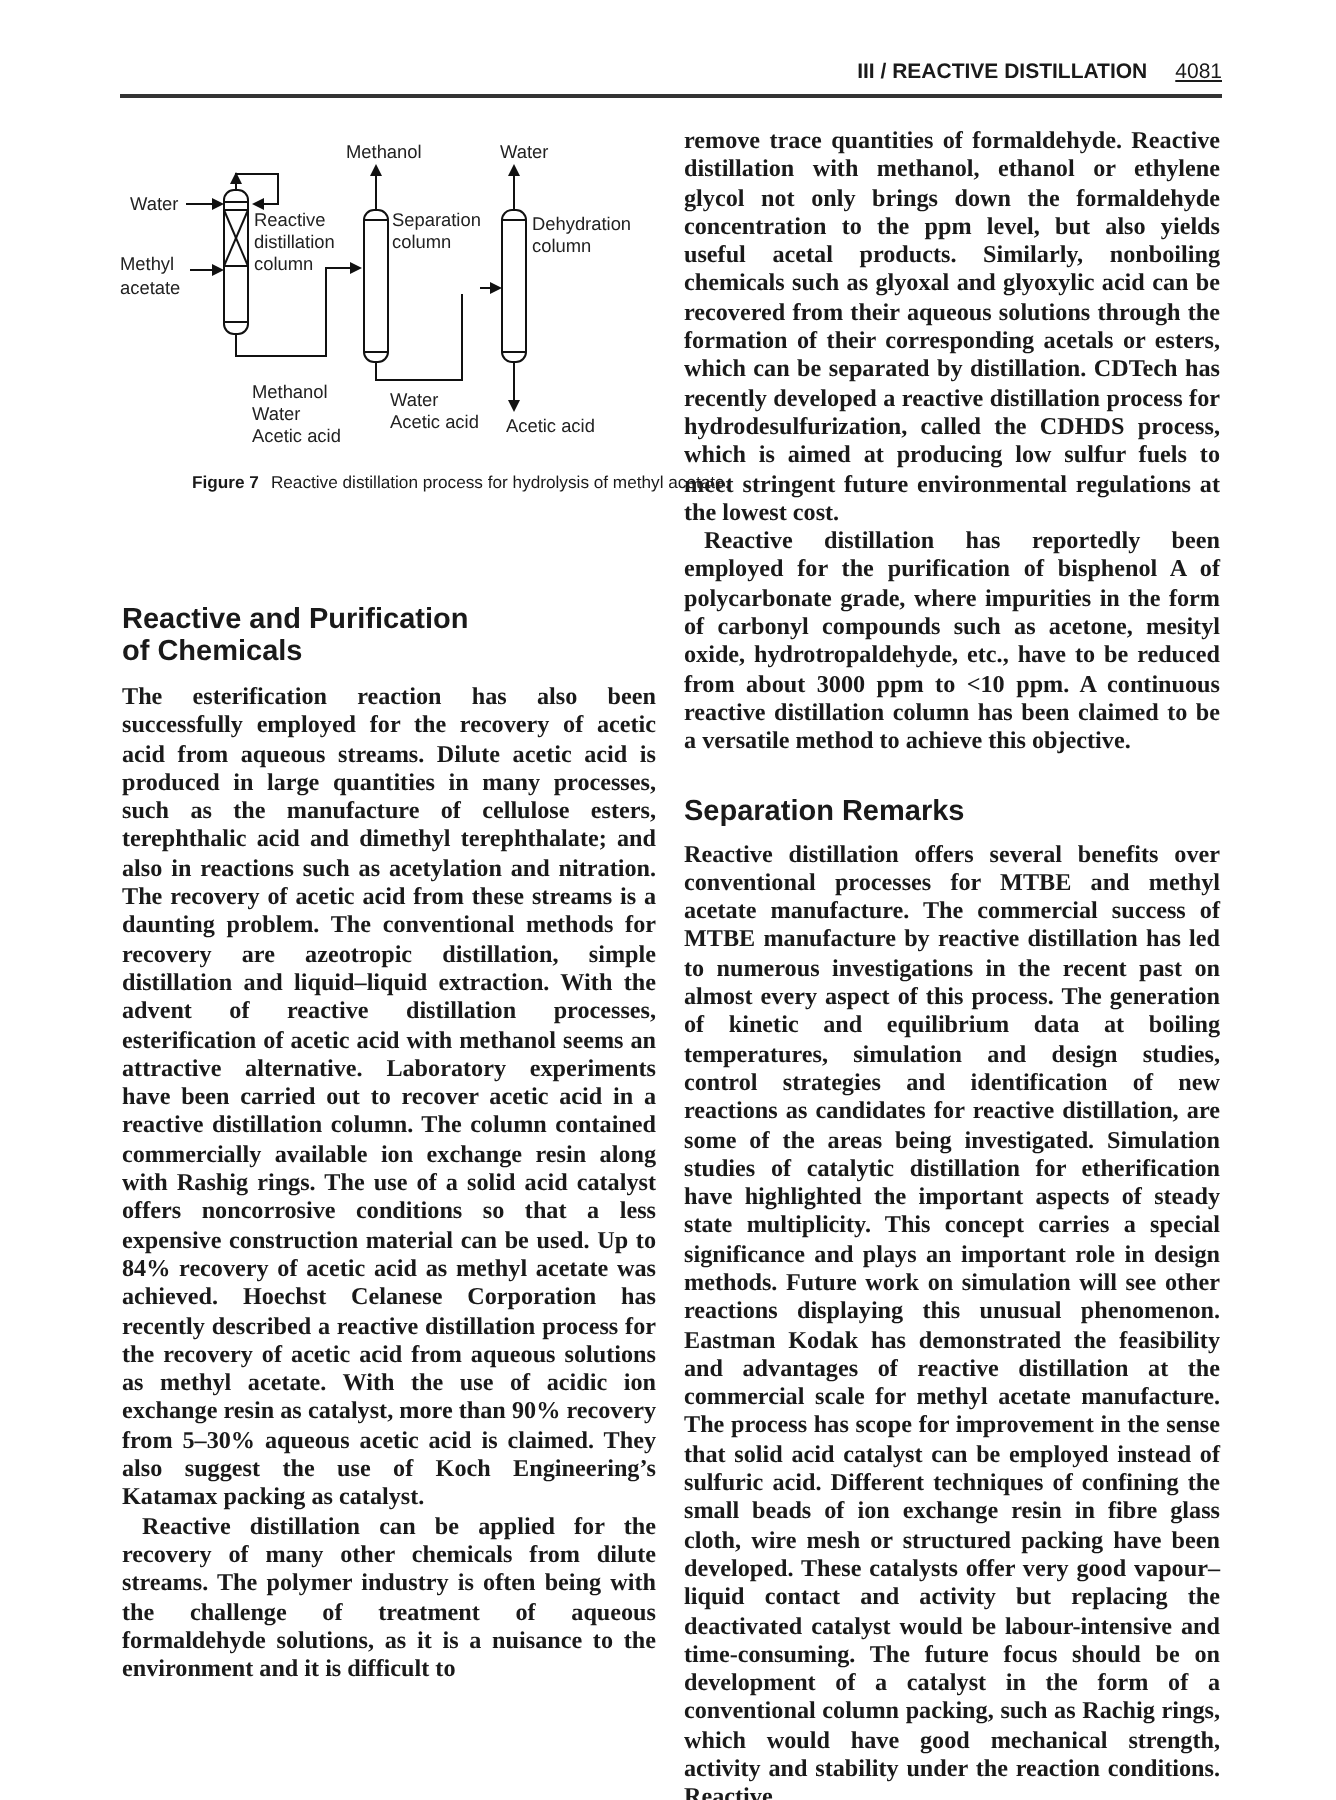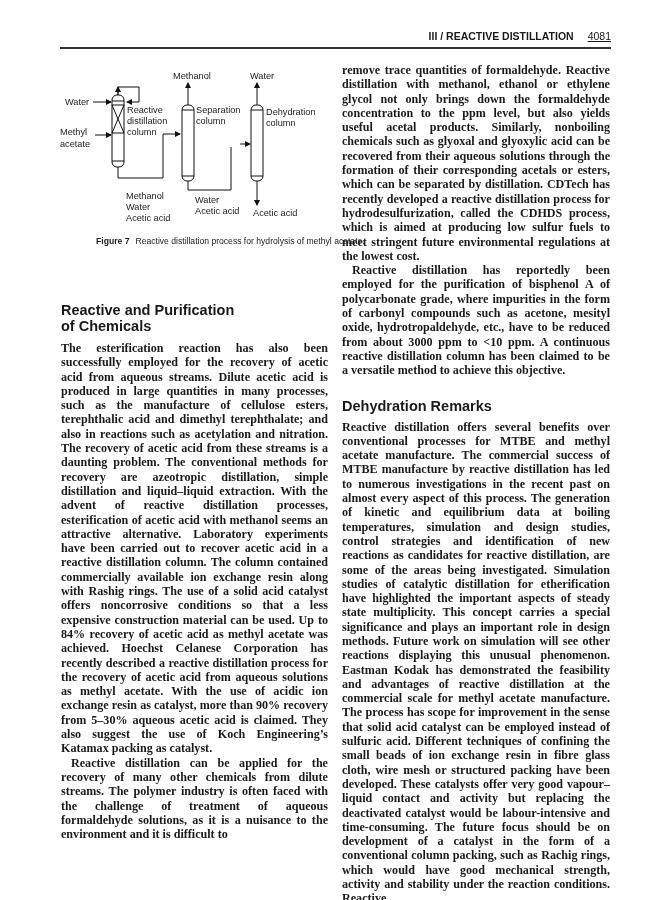--- a/index.html
+++ b/index.html
@@ -89,21 +89,21 @@
 <div class="caption">
   <b>Figure 7</b><span>Reactive distillation process for hydrolysis of methyl acetate.</span>
 </div>
 
 <div class="col colL" style="top:283px;">
   <h2 style="margin-top:19px;">
     <span>Reactive and Purification</span><br>
     <span>of Chemicals</span>
   </h2>
   <p style="margin-top:7px;">The esterification reaction has also been successfully employed for the recovery of acetic acid from aqueous streams. Dilute acetic acid is produced in large quantities in many processes, such as the manufacture of cellulose esters, terephthalic acid and dimethyl terephthalate; and also in reactions such as acetylation and nitration. The recovery of acetic acid from these streams is a daunting problem. The conventional methods for recovery are azeotropic distillation, simple distillation and liquid–liquid extraction. With the advent of reactive distillation processes, esterification of acetic acid with methanol seems an attractive alternative. Laboratory experiments have been carried out to recover acetic acid in a reactive distillation column. The column contained commercially available ion exchange resin along with Rashig rings. The use of a solid acid catalyst offers noncorrosive conditions so that a less expensive construction material can be used. Up to 84% recovery of acetic acid as methyl acetate was achieved. Hoechst Celanese Corporation has recently described a reactive distillation process for the recovery of acetic acid from aqueous solutions as methyl acetate. With the use of acidic ion exchange resin as catalyst, more than 90% recovery from 5–30% aqueous acetic acid is claimed. They also suggest the use of Koch Engineering’s Katamax packing as catalyst.</p>
-  <p class="ind">Reactive distillation can be applied for the recovery of many other chemicals from dilute streams. The polymer industry is often faced with the challenge of treatment of aqueous formaldehyde solutions, as it is a nuisance to the environment and it is difficult to</p>
+  <p class="ind">Reactive distillation can be applied for the recovery of many other chemicals from dilute streams. The polymer industry is often being with the challenge of treatment of aqueous formaldehyde solutions, as it is a nuisance to the environment and it is difficult to</p>
 </div>
 
 <div class="col colR" style="top:63px;">
   <p>remove trace quantities of formaldehyde. Reactive distillation with methanol, ethanol or ethylene glycol not only brings down the formaldehyde concentration to the ppm level, but also yields useful acetal products. Similarly, nonboiling chemicals such as glyoxal and glyoxylic acid can be recovered from their aqueous solutions through the formation of their corresponding acetals or esters, which can be separated by distillation. CDTech has recently developed a reactive distillation process for hydrodesulfurization, called the CDHDS process, which is aimed at producing low sulfur fuels to meet stringent future environmental regulations at the lowest cost.</p>
   <p class="ind">Reactive distillation has reportedly been employed for the purification of bisphenol A of polycarbonate grade, where impurities in the form of carbonyl compounds such as acetone, mesityl oxide, hydrotropaldehyde, etc., have to be reduced from about 3000 ppm to &lt;10 ppm. A continuous reactive distillation column has been claimed to be a versatile method to achieve this objective.</p>
-  <h2 style="margin-top:20px; margin-bottom:6px;">Dehydration Remarks</h2>
+  <h2 style="margin-top:20px; margin-bottom:6px;">Separation Remarks</h2>
   <p>Reactive distillation offers several benefits over conventional processes for MTBE and methyl acetate manufacture. The commercial success of MTBE manufacture by reactive distillation has led to numerous investigations in the recent past on almost every aspect of this process. The generation of kinetic and equilibrium data at boiling temperatures, simulation and design studies, control strategies and identification of new reactions as candidates for reactive distillation, are some of the areas being investigated. Simulation studies of catalytic distillation for etherification have highlighted the important aspects of steady state multiplicity. This concept carries a special significance and plays an important role in design methods. Future work on simulation will see other reactions displaying this unusual phenomenon. Eastman Kodak has demonstrated the feasibility and advantages of reactive distillation at the commercial scale for methyl acetate manufacture. The process has scope for improvement in the sense that solid acid catalyst can be employed instead of sulfuric acid. Different techniques of confining the small beads of ion exchange resin in fibre glass cloth, wire mesh or structured packing have been developed. These catalysts offer very good vapour–liquid contact and activity but replacing the deactivated catalyst would be labour-intensive and time-consuming. The future focus should be on development of a catalyst in the form of a conventional column packing, such as Rachig rings, which would have good mechanical strength, activity and stability under the reaction conditions. Reactive</p>
 </div>
 
 </body></html>

